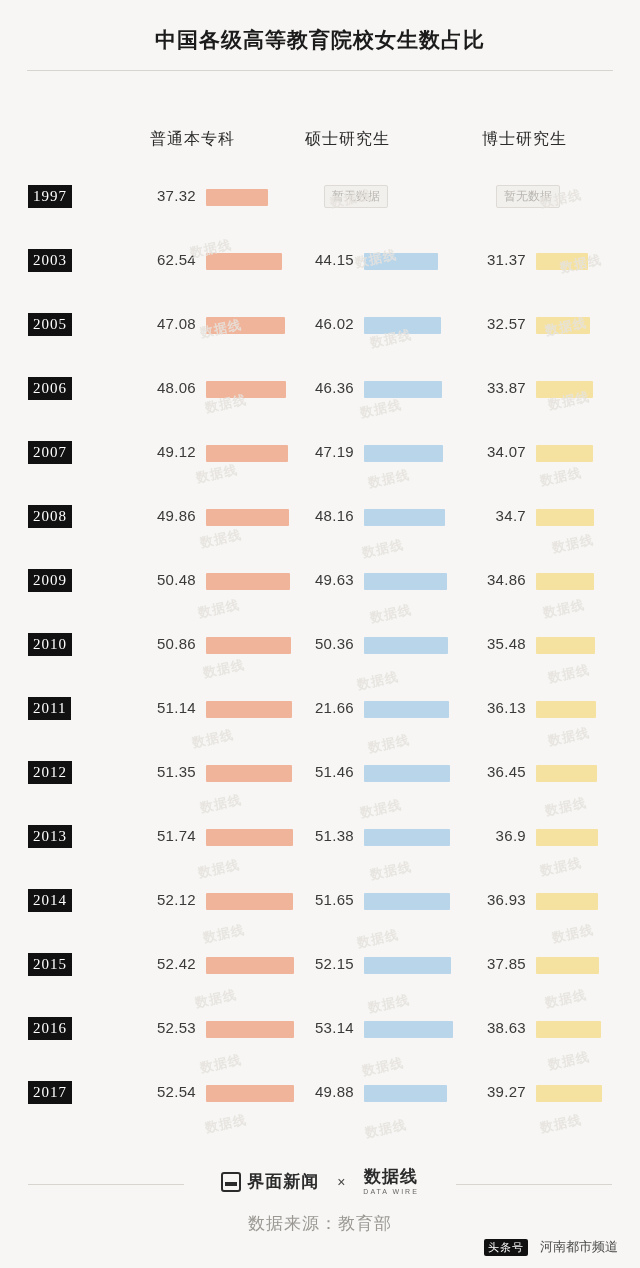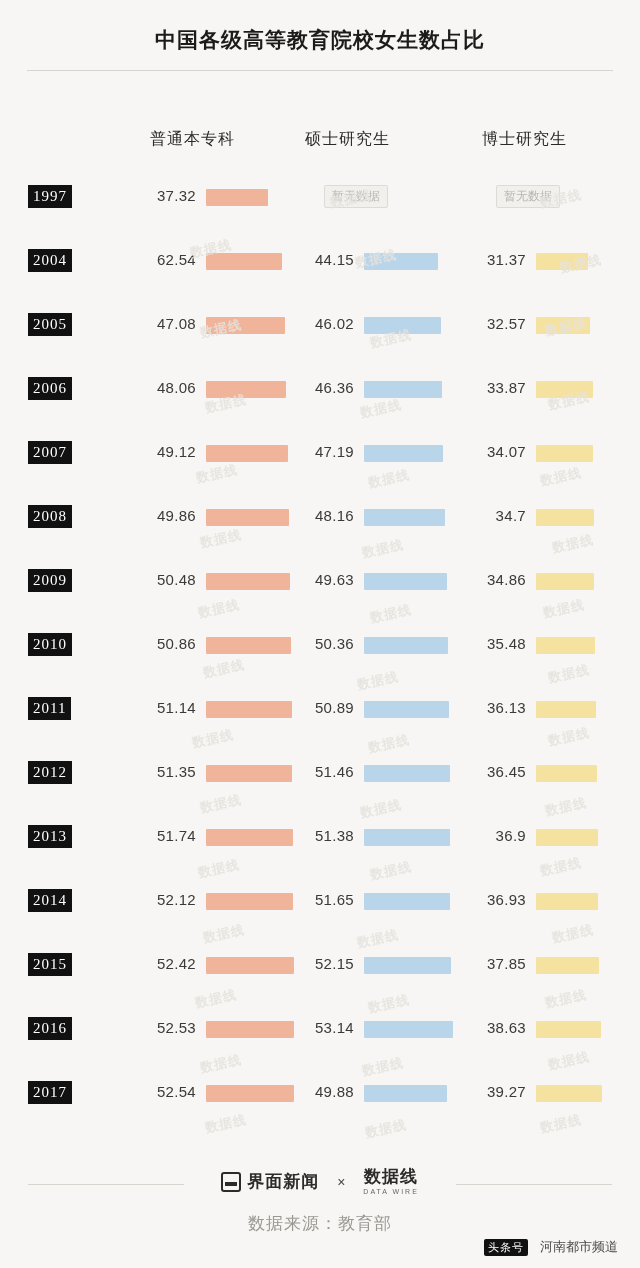--- a/index.html
+++ b/index.html
@@ -202,21 +202,21 @@
           <div class="bar" style="width: 62.4262px; background: rgb(240, 180, 154);"></div>
         </div>
         <div class="cell g2">
           <div class="nodata">暂无数据</div>
         </div>
         <div class="cell g3">
           <div class="nodata">暂无数据</div>
         </div>
       </div>
       <div class="row">
-        <div class="year">2004</div>
+        <div class="year">2003</div>
         <div class="cell g1">
           <div class="val">62.54</div>
           <div class="bar" style="width: 76.36px; background: rgb(240, 180, 154);"></div>
         </div>
         <div class="cell g2">
           <div class="val">44.15</div>
           <div class="bar" style="width: 73.8509px; background: rgb(185, 213, 234);"></div>
         </div>
         <div class="cell g3">
           <div class="val">31.37</div>
@@ -313,21 +313,21 @@
           <div class="bar" style="width: 59.3484px; background: rgb(245, 226, 160);"></div>
         </div>
       </div>
       <div class="row">
         <div class="year">2011</div>
         <div class="cell g1">
           <div class="val">51.14</div>
           <div class="bar" style="width: 85.5433px; background: rgb(240, 180, 154);"></div>
         </div>
         <div class="cell g2">
-          <div class="val">50.89</div>
+          <div class="val">21.66</div>
           <div class="bar" style="width: 85.1251px; background: rgb(185, 213, 234);"></div>
         </div>
         <div class="cell g3">
           <div class="val">36.13</div>
           <div class="bar" style="width: 60.4356px; background: rgb(245, 226, 160);"></div>
         </div>
       </div>
       <div class="row">
         <div class="year">2012</div>
         <div class="cell g1">

